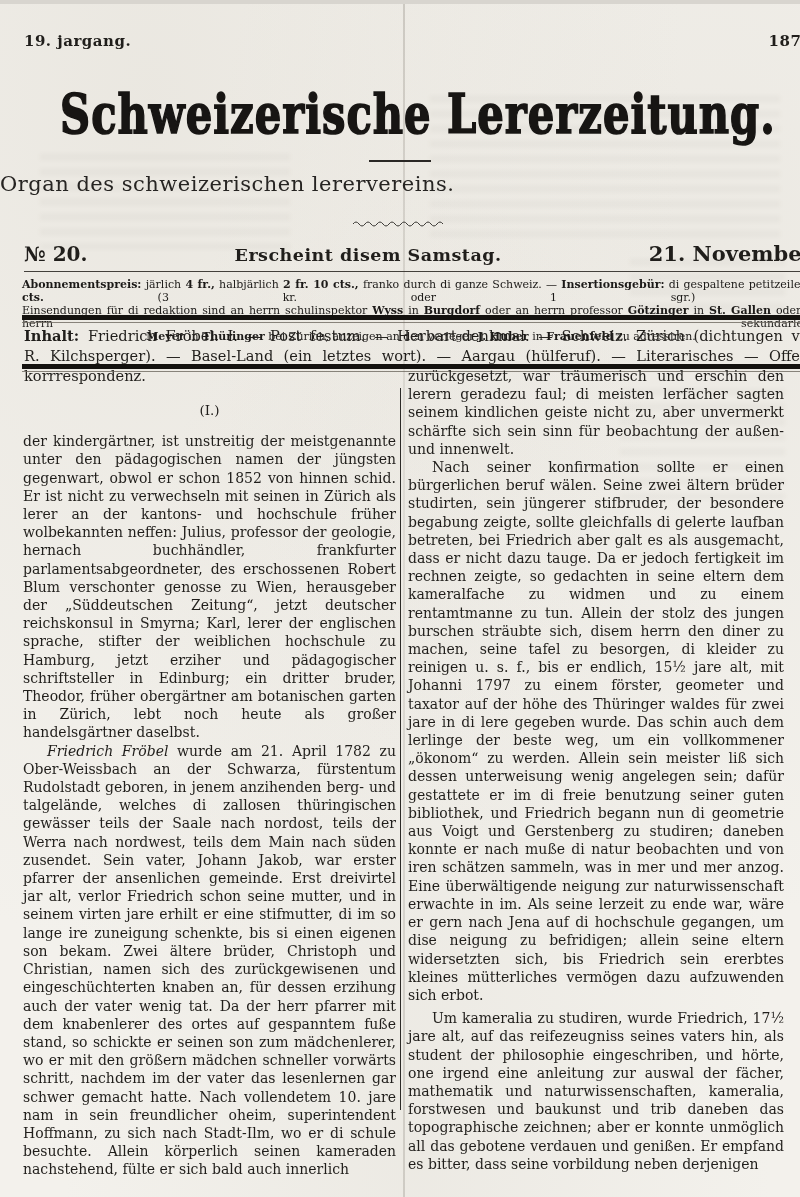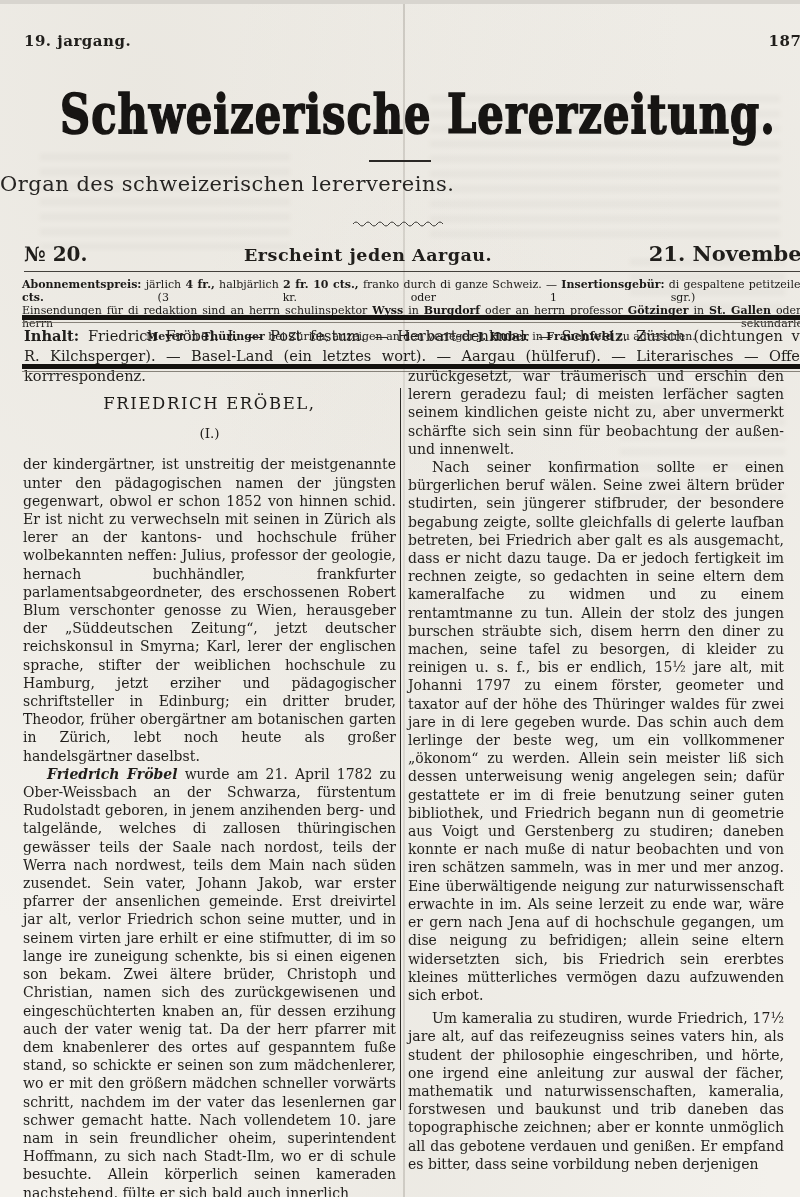--- a/index.html
+++ b/index.html
@@ -44,21 +44,21 @@
   .divider-v{position:absolute;left:400px;top:384px;width:1px;height:722px;background:#2c2a27;}
   .col{position:absolute;font-size:14px;line-height:18.2px;}
   .col-left{left:23px;top:386px;width:373px;}
   .col-right{left:408px;top:363px;width:376px;}
   .art-head{text-align:center;font-size:16.5px;letter-spacing:1.6px;margin:5px 0 0;color:#1d1b18;}
   .art-part{text-align:center;font-size:13.5px;margin:11px 0 13px;}
   .para{margin:0;text-align:justify;}
   .para.indent{text-indent:24px;}
   .para.space-before{margin-top:5px;}
   .b{font-weight:bold;}
-  .i{font-style:italic;font-weight:bold;}
+  .i{font-style:italic;}
 </style>
 </head>
 <body>
 
 <div class="page">
 
   <div class="crease"></div>
   <div class="ghost" style="left:430px;top:92px;width:350px;height:150px;"></div>
   <div class="ghost" style="left:40px;top:150px;width:250px;height:95px;"></div>
   <div class="ghost" style="left:630px;top:255px;width:155px;height:60px;"></div>
@@ -76,42 +76,41 @@
   <div class="title-rule"></div>
 
   <div class="subtitle">Organ des schweizerischen lerervereins.</div>
 
   <svg class="wavy" width="96" height="8" viewBox="0 0 96 8">
     <path d="M1,4 q3,-4 6,0 t6,0 t6,0 t6,0 t6,0 t6,0 t6,0 t6,0 t6,0 t6,0 t6,0 t6,0 t6,0 t6,0 t6,0" fill="none" stroke="#3c3a36" stroke-width="1"></path>
   </svg>
 
   <div class="mastrow">
     <span class="issue">№ 20.</span>
-    <span class="freq">Erscheint jeden Aargau.</span>
+    <span class="freq">Erscheint disem Samstag.</span>
     <span class="date">21. November.</span>
   </div>
 
   <div class="rule-thin"></div>
 
   <div class="imprint">
     <div class="imprint-line"><span class="b">Abonnementspreis:</span><span> järlich </span><span class="b">4 fr.,</span><span> halbjärlich </span><span class="b">2 fr. 10 cts.,</span><span> franko durch di ganze Schweiz. — </span><span class="b">Insertionsgebür:</span><span> di gespaltene petitzeile </span><span class="b">10 cts.</span><span> (3 kr. oder 1 sgr.) —</span></div>
     <div class="imprint-line"><span>Einsendungen für di redaktion sind an herrn schulinspektor </span><span class="b">Wyss</span><span> in </span><span class="b">Burgdorf</span><span> oder an herrn professor </span><span class="b">Götzinger</span><span> in </span><span class="b">St. Gallen</span><span> oder an herrn sekundarlerer</span></div>
     <div class="imprint-line"><span class="b">Meyer</span><span> in </span><span class="b">Thüringer</span><span> bei Zürich, anzeigen an den verleger </span><span class="b">J. Huber</span><span> in </span><span class="b">Frauenfeld</span><span> zu adressiren.</span></div>
   </div>
 
   <div class="rule-thick rt1"></div>
 
   <div class="toc"><span class="b">Inhalt:</span><span> Friedrich Fröbel. I. — Post festum. — Herbart-denkmal. — Schweiz. Zürich (dichtungen von R. Kilchsperger). — Basel-Land (ein letztes wort). — Aargau (hülferuf). — Literarisches — Offene korrrespondenz.</span></div>
 
   <div class="rule-thick rt2"></div>
 
   <div class="divider-v"></div>
 
   <div class="col col-left">
-    <div class="art-head">FRIEDRICH ERÖBEL,</div>
     <div class="art-part">(I.)</div>
     <div>
         <p class="para"><span>der kindergärtner, ist unstreitig der meistgenannte unter den pädagogischen namen der jüngsten gegenwart, obwol er schon 1852 von hinnen schid. Er ist nicht zu verwechseln mit seinen in Zürich als lerer an der kantons- und hochschule früher wolbekannten neffen: Julius, professor der geologie, hernach buchhändler, frankfurter parlamentsabgeordneter, des erschossenen Robert Blum verschonter genosse zu Wien, herausgeber der „Süddeutschen Zeitung“, jetzt deutscher reichskonsul in Smyrna; Karl, lerer der englischen sprache, stifter der weiblichen hochschule zu Hamburg, jetzt erziher und pädagogischer schriftsteller in Edinburg; ein dritter bruder, Theodor, früher obergärtner am botanischen garten in Zürich, lebt noch heute als großer handelsgärtner daselbst.</span></p>
         <p class="para indent"><span class="i">Friedrich Fröbel</span><span> wurde am 21. April 1782 zu Ober-Weissbach an der Schwarza, fürstentum Rudolstadt geboren, in jenem anzihenden berg- und talgelände, welches di zallosen thüringischen gewässer teils der Saale nach nordost, teils der Werra nach nordwest, teils dem Main nach süden zusendet. Sein vater, Johann Jakob, war erster pfarrer der ansenlichen gemeinde. Erst dreivirtel jar alt, verlor Friedrich schon seine mutter, und in seinem virten jare erhilt er eine stifmutter, di im so lange ire zuneigung schenkte, bis si einen eigenen son bekam. Zwei ältere brüder, Christoph und Christian, namen sich des zurückgewisenen und eingeschüchterten knaben an, für dessen erzihung auch der vater wenig tat. Da der herr pfarrer mit dem knabenlerer des ortes auf gespanntem fuße stand, so schickte er seinen son zum mädchenlerer, wo er mit den größern mädchen schneller vorwärts schritt, nachdem im der vater das lesenlernen gar schwer gemacht hatte. Nach vollendetem 10. jare nam in sein freundlicher oheim, superintendent Hoffmann, zu sich nach Stadt-Ilm, wo er di schule besuchte. Allein körperlich seinen kameraden nachstehend, fülte er sich bald auch innerlich</span></p>
       </div>
   </div>
 
   <div class="col col-right">
     <div>
         <p class="para"><span>zurückgesetzt, war träumerisch und erschin den lerern geradezu faul; di meisten lerfächer sagten seinem kindlichen geiste nicht zu, aber unvermerkt schärfte sich sein sinn für beobachtung der außen- und innenwelt.</span></p>

